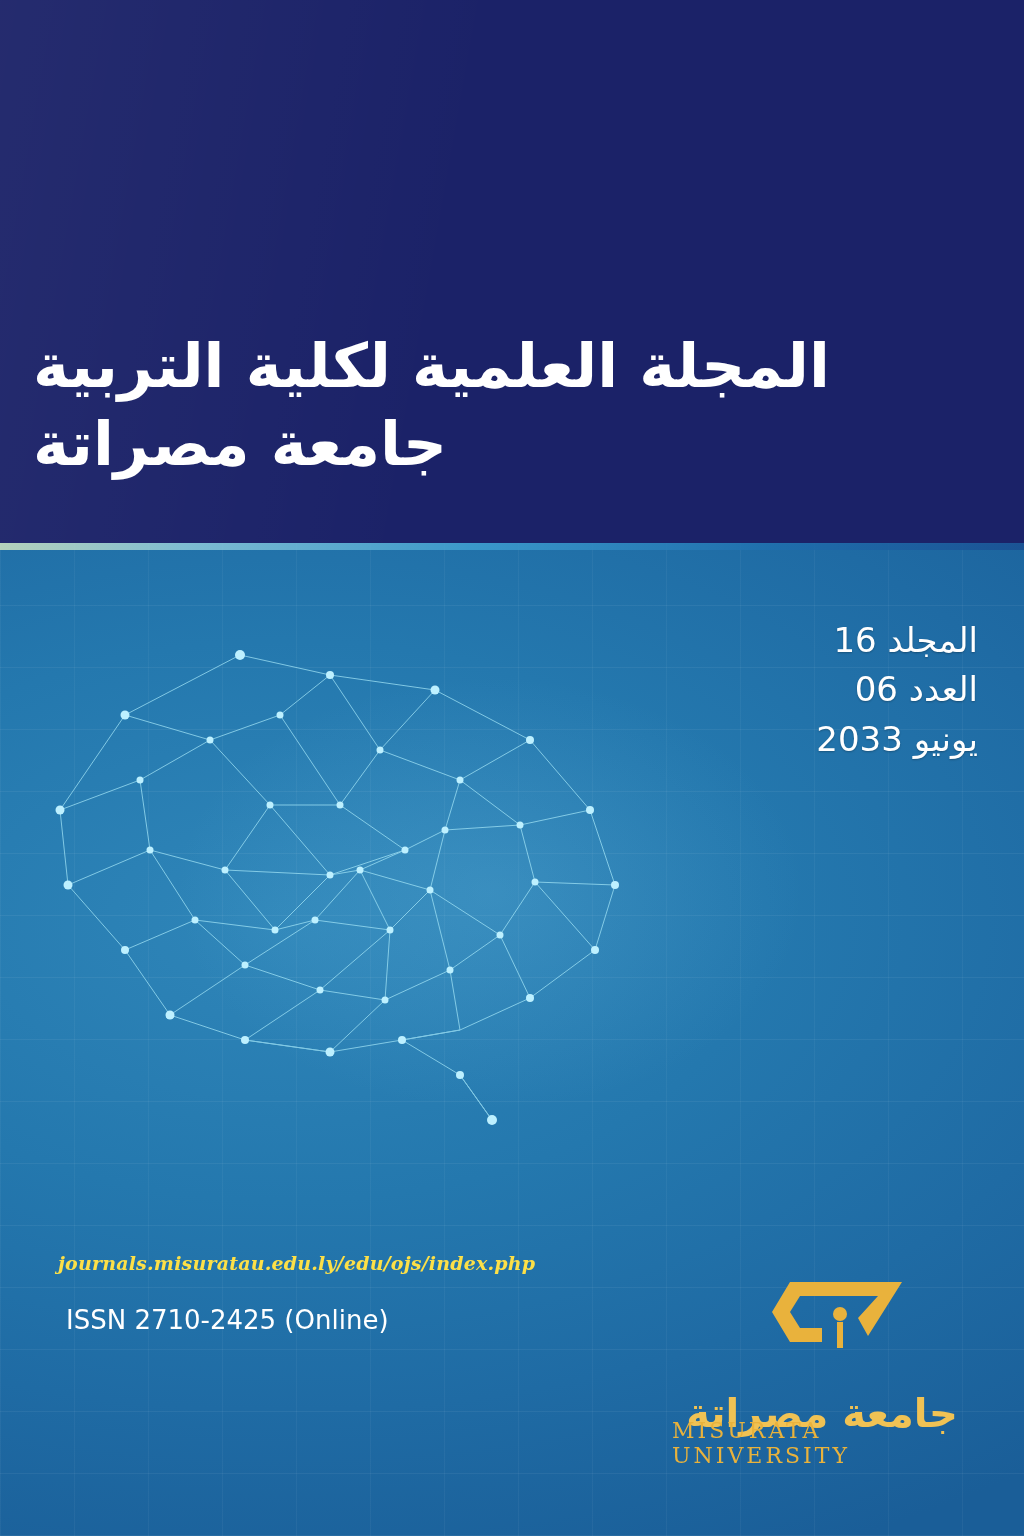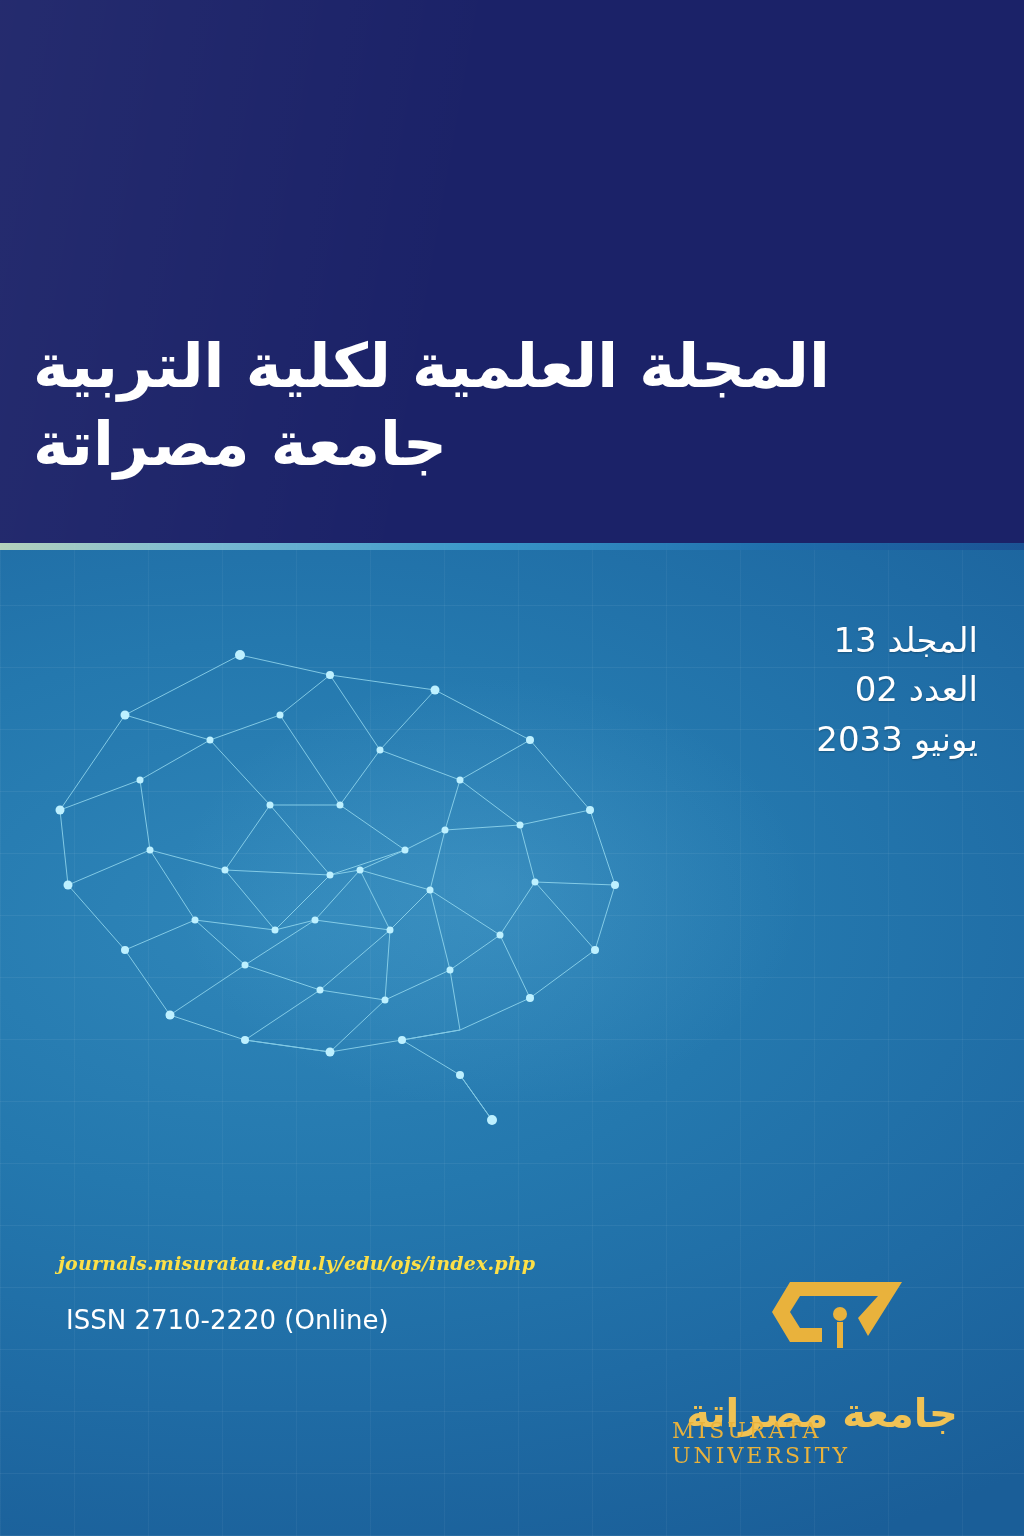--- a/index.html
+++ b/index.html
@@ -294,27 +294,27 @@
   <div class="top-band">
     <div class="top-band-sheen"></div>
     <div class="title-block">
       <div class="title-line1">المجلة العلمية لكلية التربية</div>
       <div class="title-line2">جامعة مصراتة</div>
     </div>
   </div>
   <div class="divider"></div>
 
   <div class="issue-info">
-    <div>المجلد 13</div>
-    <div>العدد 02</div>
+    <div>المجلد 16</div>
+    <div>العدد 06</div>
     <div>يونيو 2033</div>
   </div>
 
   <div class="url">journals.misuratau.edu.ly/edu/ojs/index.php</div>
-  <div class="issn">ISSN   2710-2220 (Online)</div>
+  <div class="issn">ISSN   2710-2425 (Online)</div>
 
   <div class="logo">
     <svg width="300" height="140" viewBox="0 0 300 140">
       <path d="M150 8 L230 8 L196 62 L186 44 L206 22 L150 22 Z" fill="#e9b23c"></path>
       <path d="M150 8 L150 22 L128 22 L118 38 L128 54 L150 54 L150 68 L118 68 L100 38 L118 8 Z" fill="#e9b23c"></path>
       <circle cx="168" cy="40" r="7" fill="#e9b23c"></circle>
       <rect x="165" y="48" width="6" height="26" fill="#e9b23c"></rect>
     </svg>
     <div class="logo-arabic">جامعة مصراتة</div>
     <div class="logo-name">MISURATA UNIVERSITY</div>

